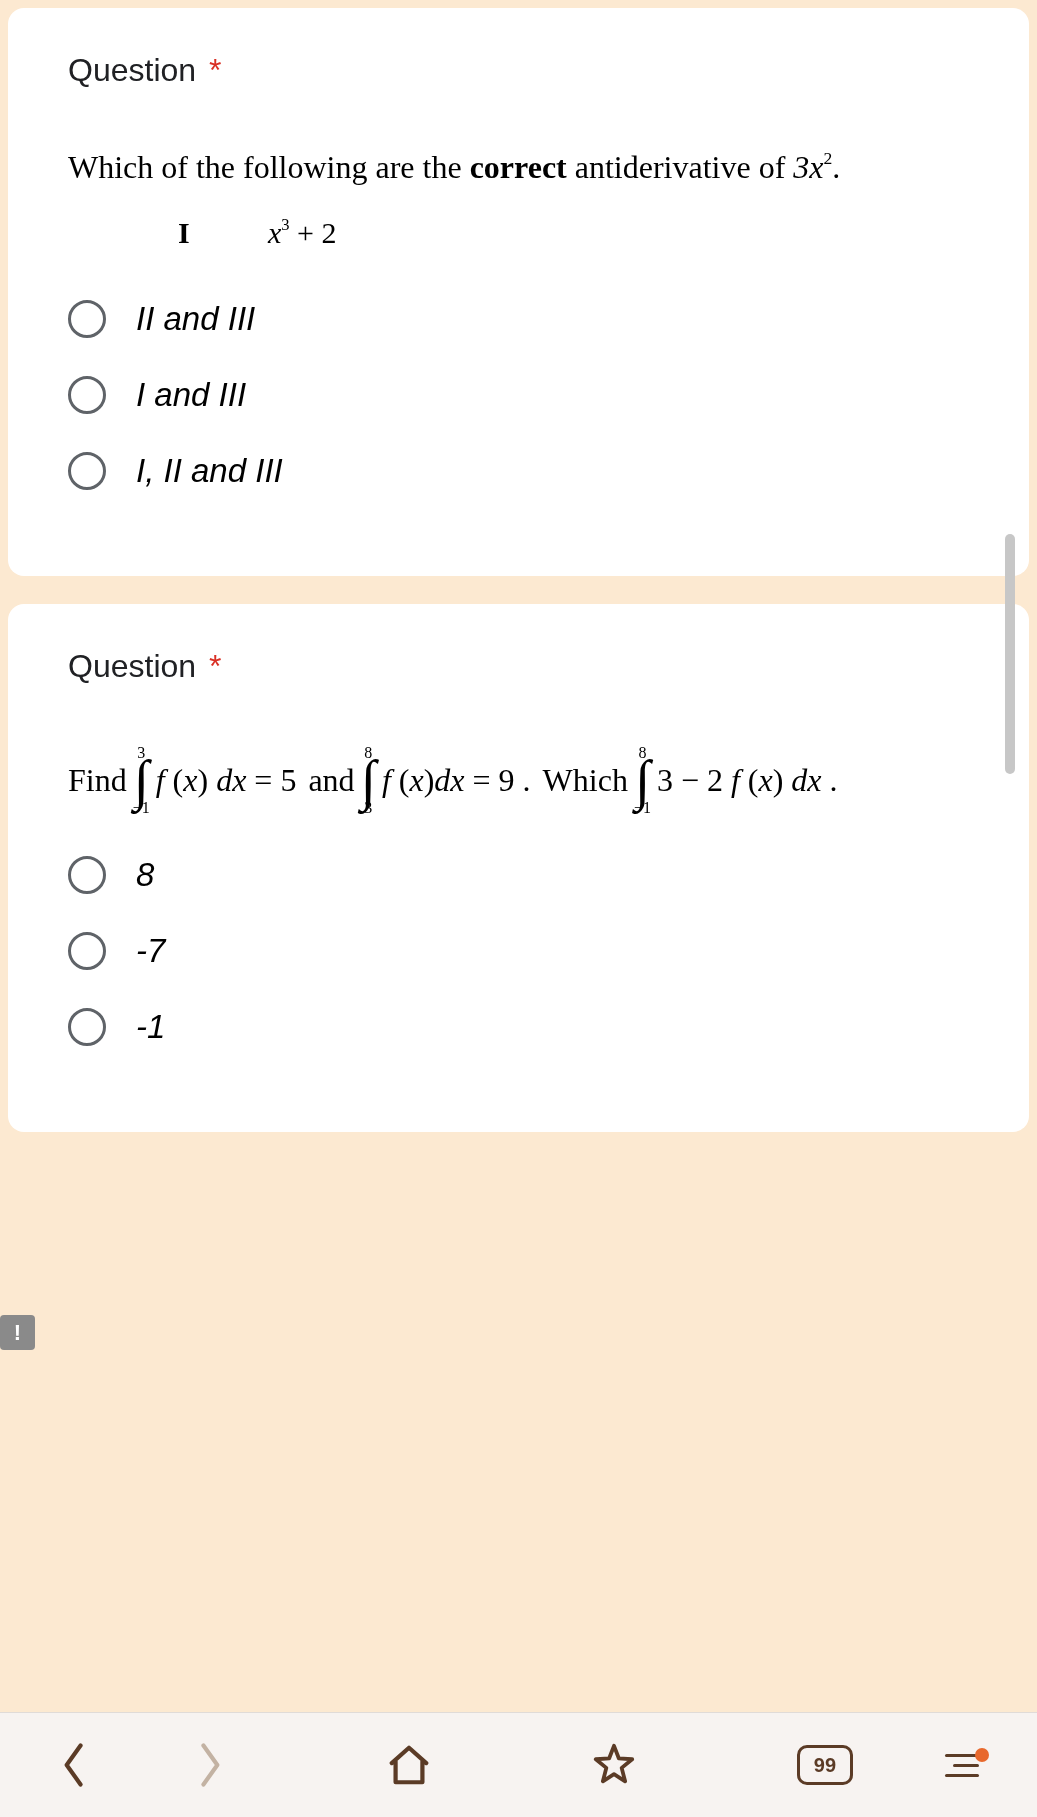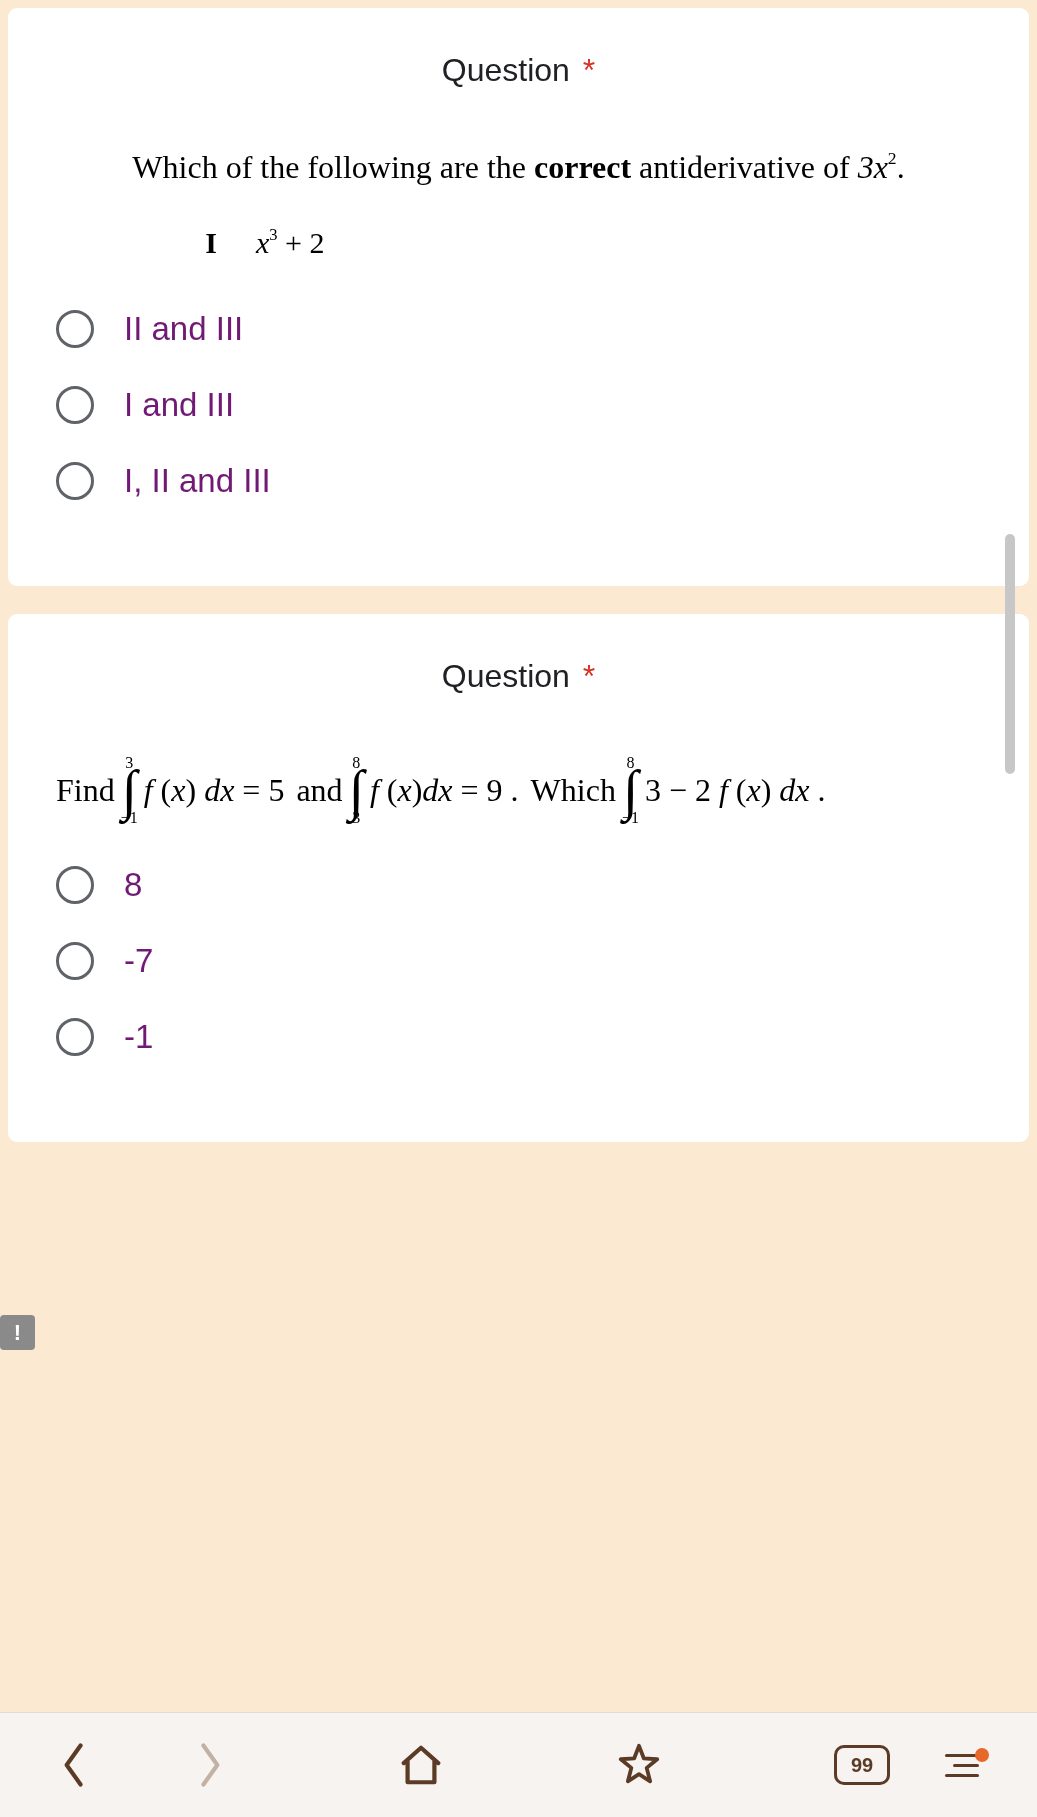--- a/index.html
+++ b/index.html
@@ -9,41 +9,40 @@
     width: 1037px;
     height: 1817px;
     position: relative;
     overflow: hidden;
   }
   .container {
     padding: 8px 8px 0 8px;
   }
   .question-card {
     background: #fff;
-    border-radius: 9px;
-    padding: 44px 48px 48px 48px;
+    border-radius: 16px;
+    padding: 44px 48px 48px 60px;
     margin-bottom: 28px;
     position: relative;
-    text-align: center;
   }
   .question-title {
     font-family: 'Comic Sans MS', cursive, sans-serif;
     font-size: 32px;
     color: #202124;
     margin-bottom: 60px;
   }
   .required {
     color: #d93025;
     margin-left: 4px;
   }
   .prompt-text {
     font-family: 'Times New Roman', serif;
     font-size: 32px;
     color: #000;
-    margin-bottom: 40px;
+    margin-bottom: 30px;
   }
   .bold { font-weight: bold; }
   .roman-list {
     margin-left: 110px;
     margin-bottom: 50px;
     font-family: 'Times New Roman', serif;
   }
   .roman-row {
     display: flex;
     align-items: baseline;
@@ -73,21 +72,22 @@
   .radio {
     width: 38px;
     height: 38px;
     border: 3px solid #5f6368;
     border-radius: 50%;
     margin-right: 30px;
     flex-shrink: 0;
   }
   .option-label {
     font-size: 33px;
-    color: #701a75;
+    color: #000000;
+    font-style: italic;
   }
   .scrollbar-track {
     position: absolute;
     right: 22px;
     top: 446px;
     width: 10px;
     height: 520px;
     background: transparent;
   }
   .scrollbar-thumb {
@@ -135,21 +135,21 @@
     justify-content: space-between;
     padding: 0 58px;
   }
   .nav-section { display: flex; align-items: center; gap: 100px; }
   .nav-icon {
     color: #5b3b26;
     display: flex;
     align-items: center;
     justify-content: center;
   }
-  .nav-right { display: flex; align-items: center; gap: 55px; }
+  .nav-right { display: flex; align-items: center; gap: 92px; }
   .tab-badge {
     position: relative;
     border: 3px solid #5b3b26;
     border-radius: 10px;
     width: 56px;
     height: 40px;
     display: flex;
     align-items: center;
     justify-content: center;
     font-size: 20px;

